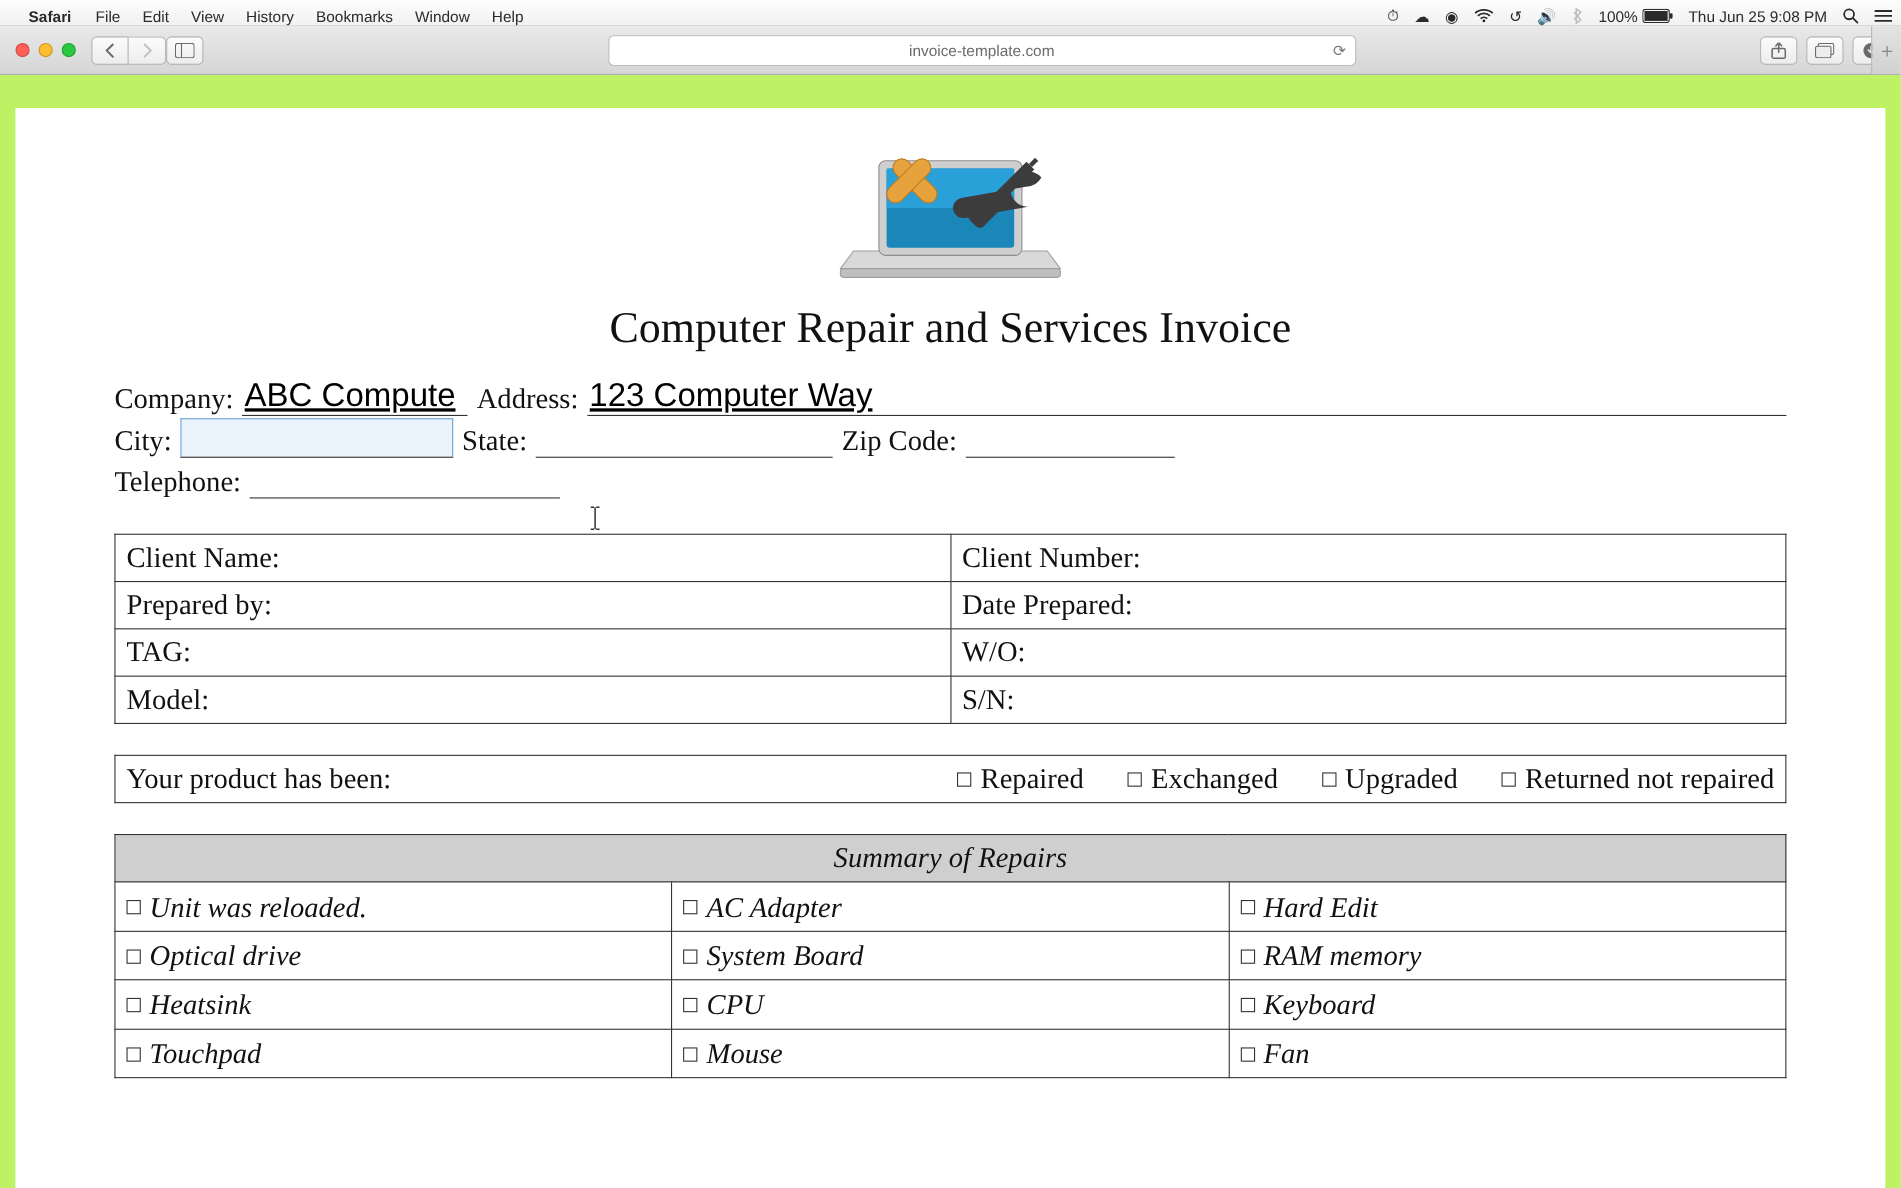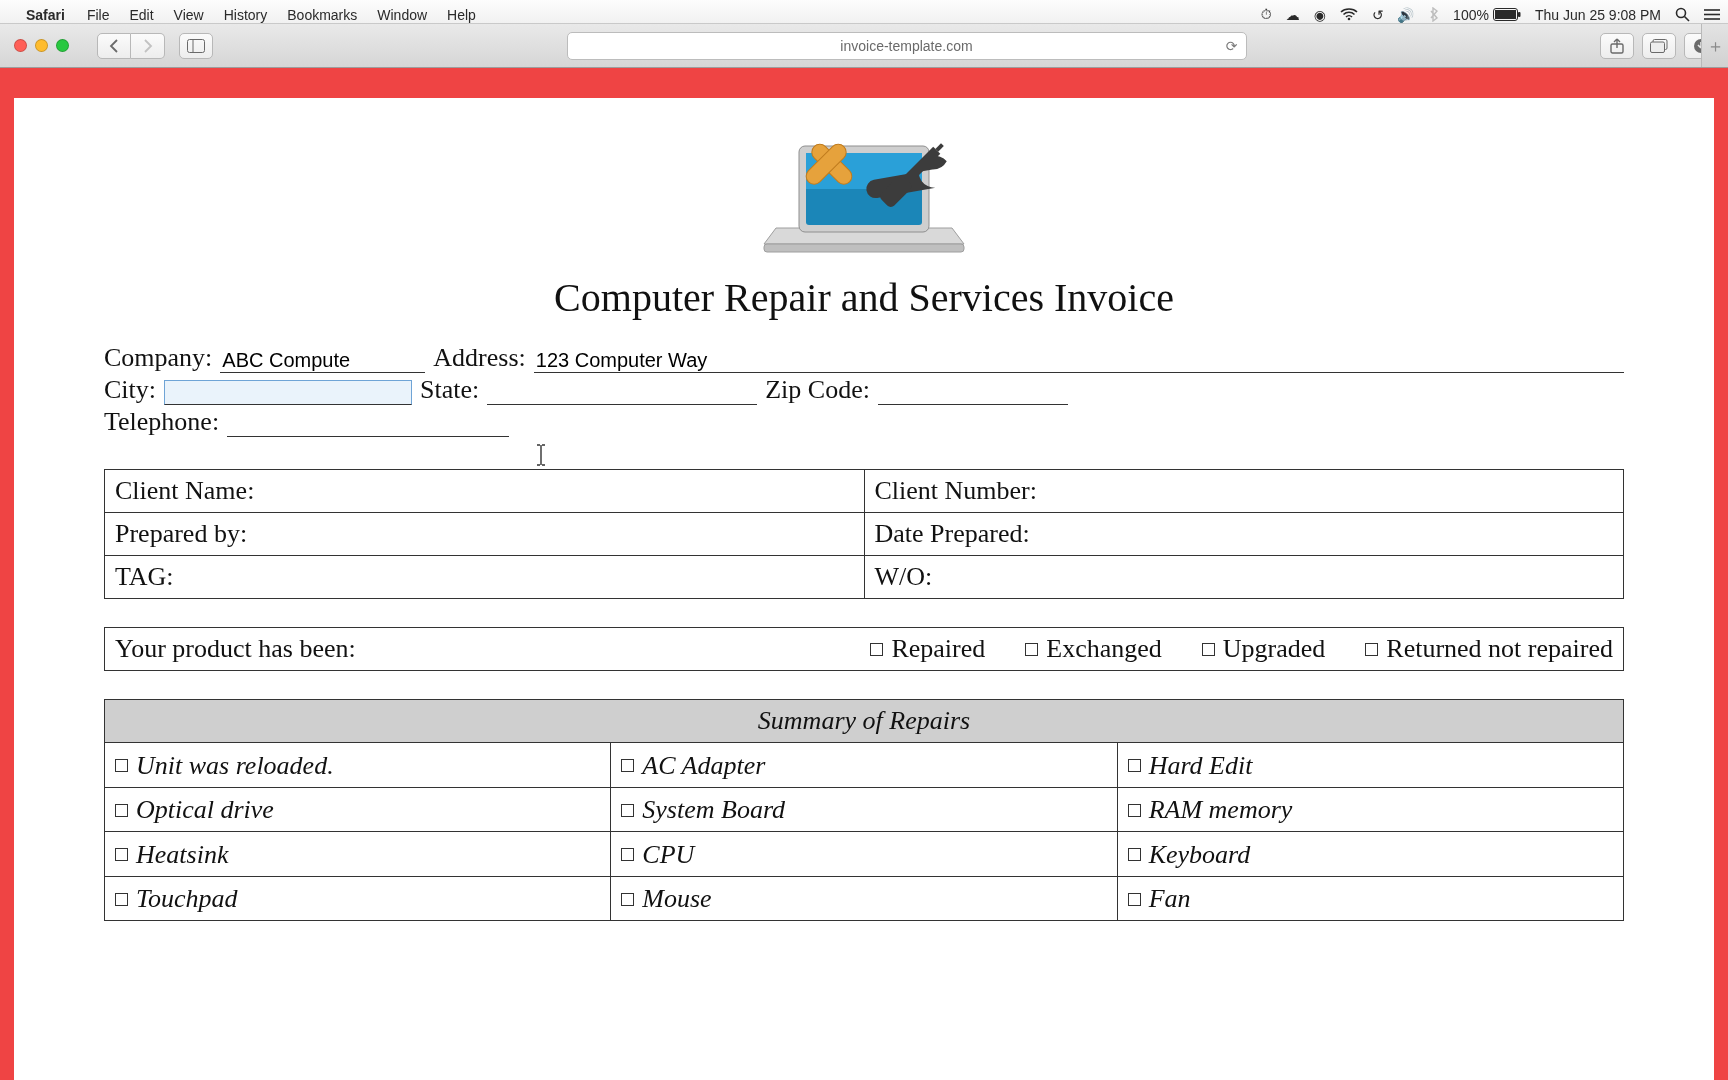--- a/index.html
+++ b/index.html
@@ -23,21 +23,21 @@
 .menubar .status-icons span { display: inline-flex; align-items: center; }
 .menubar .batt { display:inline-flex; align-items:center; gap:4px; }
 .menubar .batt svg { display:block; }
 
 
 .toolbar {
   height: 44px; width: 100%;
   background: linear-gradient(#e9e9e9,#d6d6d6);
   border-bottom: 1px solid #9d9d9d;
   display: flex; align-items: center;
-  padding: 0 10px; gap: 14px;
+  padding: 0 10px; gap: 0;
   position: relative;
 }
 .traffic { display: flex; gap: 8px; margin-right: 14px; margin-left: 4px;}
 .traffic .dot { width: 13px; height: 13px; border-radius: 50%; border: 0.5px solid rgba(0,0,0,.2);}
 .dot.red{background:#ff5f57;} .dot.yel{background:#febc2e;} .dot.grn{background:#28c840;}
 .tbtn {
   width: 34px; height: 26px; border:1px solid #b8b8b8;
   background: linear-gradient(#fbfbfb,#ededed);
   border-radius: 5px; display:flex; align-items:center; justify-content:center;
   color:#5a5a5a; font-size:14px;
@@ -57,21 +57,21 @@
 .right-tools{ display:flex; gap:8px; margin-left:auto;}
 .newtab {
   position:absolute; right:-1px; top:0; bottom:0; width:28px;
   display:flex; align-items:center; justify-content:center;
   border-left:1px solid #b9b9b9; background: linear-gradient(#e3e3e3,#d1d1d1);
   color:#8a8a8a; font-size:18px;
 }
 
 
 .viewport {
-  background:#ef4444;
+  background:#bef264;
   height: calc(1080px - 24px - 44px);
   width:100%;
   overflow:auto;
   padding: 30px 10px 0 10px;
 }
 .paper {
   background:#fff;
   width: 1700px;
   margin: 0 auto;
   min-height: 1300px;
@@ -85,23 +85,24 @@
   font-family: "Times New Roman", Times, serif;
   font-size: 40px; font-weight:400;
   margin: 18px 0 22px 0;
   color:#111;
 }
 .hdr-lines { font-family: "Times New Roman", Times, serif; font-size: 26px; color:#111;}
 .hdr-row { display:flex; align-items:flex-end; gap: 8px; margin-bottom:2px;}
 .hdr-label { white-space:nowrap; }
 .hdr-field {
   border:none; border-bottom:1.5px solid #333;
-  font-family: Arial, sans-serif; font-size:20px;
+  font-family: Arial, sans-serif; font-size:30px;
   padding: 0 2px 0 2px; outline:none;
   background: transparent;
+  text-decoration: underline;
 }
 .hdr-field.focused {
   background:#eaf3fb; border:1.5px solid #6fa4d6; border-bottom:1.5px solid #333;
 }
 .line-company{ width: 205px; }
 .line-address{ flex:1; }
 .line-city{ width:248px; }
 .line-state{ width:270px; }
 .line-zip{ width:190px; }
 .line-tel{ width:282px; }
@@ -317,20 +318,24 @@
         <td class="half">Client Name:</td>
         <td class="half">Client Number:</td>
       </tr>
       <tr>
         <td>Prepared by:</td>
         <td>Date Prepared:</td>
       </tr>
       <tr>
         <td>TAG:</td>
         <td>W/O:</td>
+      </tr>
+      <tr>
+        <td>Model:</td>
+        <td>S/N:</td>
       </tr>
     </tbody>
       </table>
 
     <table class="doc">
       <tbody>
           <tr class="status-row">
         <td>
           <div class="status-cell">
             <span>Your product has been:</span>

